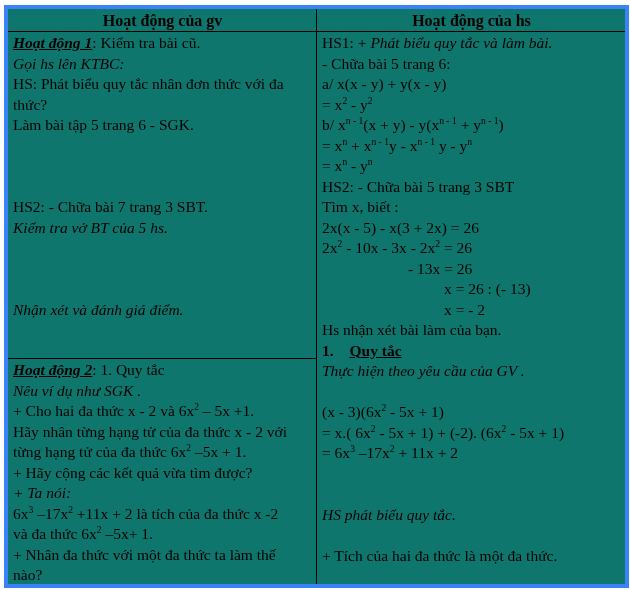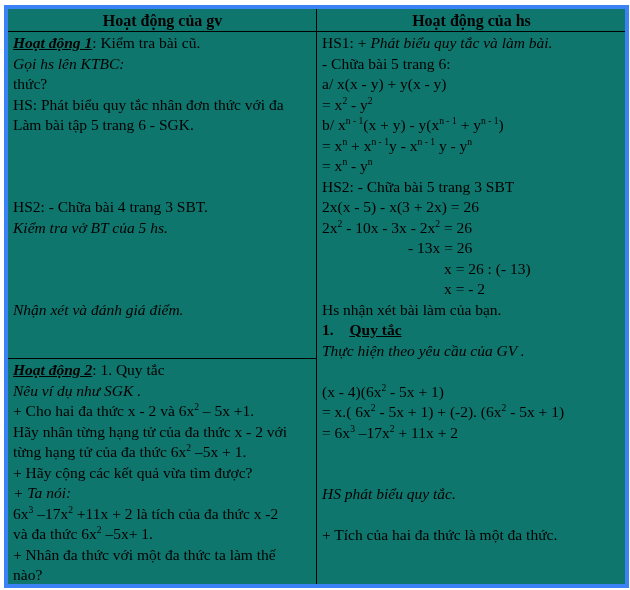--- a/index.html
+++ b/index.html
@@ -31,27 +31,27 @@
   <div class="table">
     <div class="cell hdr hdr-left">
       <span>Hoạt động của gv</span>
     </div>
     <div class="cell hdr hdr-right">
       <span>Hoạt động của hs</span>
     </div>
     <div class="cell gv1">
         <div class="tl"><span class="s-biu">Hoạt động 1</span><span>: Kiểm tra bài cũ.</span></div>
         <div class="tl"><span class="s-i">Gọi hs lên KTBC:</span></div>
+        <div class="tl"><span>HS: Phát biểu quy tắc nhân đơn thức với đa</span></div>
         <div class="tl"><span>thức?</span></div>
-        <div class="tl"><span>HS: Phát biểu quy tắc nhân đơn thức với đa</span></div>
         <div class="tl"><span> Làm bài tập 5 trang 6 - SGK.</span></div>
         <div class="tl">&nbsp;</div>
         <div class="tl">&nbsp;</div>
         <div class="tl">&nbsp;</div>
-        <div class="tl"><span>HS2: - Chữa bài 4 trang 3 SBT.</span></div>
+        <div class="tl"><span>HS2: - Chữa bài 7 trang 3 SBT.</span></div>
         <div class="tl"><span class="s-i">Kiểm tra vở BT của 5 hs.</span></div>
         <div class="tl">&nbsp;</div>
         <div class="tl">&nbsp;</div>
         <div class="tl">&nbsp;</div>
         <div class="tl"><span class="s-i">Nhận xét và đánh giá điểm.</span></div>
       </div>
     <div class="cell gv2">
         <div class="tl"><span class="s-biu">Hoạt động 2</span><span>: 1. Quy tắc</span></div>
         <div class="tl"><span class="s-i">Nêu ví dụ như SGK .</span></div>
         <div class="tl"><span> + Cho hai đa thức  x - 2 và 6x</span><span class="s-sup">2</span><span> – 5x +1.</span></div>
@@ -66,30 +66,31 @@
       </div>
     <div class="cell hs">
         <div class="tl"><span>HS1: + </span><span class="s-i">Phát biểu quy tắc và làm bài.</span></div>
         <div class="tl"><span>- Chữa bài 5 trang 6:</span></div>
         <div class="tl"><span>a/ x(x - y) + y(x - y)</span></div>
         <div class="tl"><span>= x</span><span class="s-sup">2</span><span> - y</span><span class="s-sup">2</span></div>
         <div class="tl"><span>b/ x</span><span class="s-sup">n - 1</span><span>(x + y) - y(x</span><span class="s-sup">n - 1</span><span> + y</span><span class="s-sup">n - 1</span><span>)</span></div>
         <div class="tl"><span>= x</span><span class="s-sup">n</span><span> + x</span><span class="s-sup">n - 1</span><span>y  - x</span><span class="s-sup">n - 1</span><span> y - y</span><span class="s-sup">n</span></div>
         <div class="tl"><span>= x</span><span class="s-sup">n</span><span> - y</span><span class="s-sup">n</span></div>
         <div class="tl"><span>HS2: - Chữa bài 5 trang 3 SBT</span></div>
+        <div class="tl"><span>Tìm x, biết :</span></div>
         <div class="tl"><span>2x(x - 5) - x(3 + 2x) = 26</span></div>
         <div class="tl"><span>2x</span><span class="s-sup">2</span><span> - 10x - 3x - 2x</span><span class="s-sup">2</span><span>  = 26</span></div>
         <div class="tl" style="padding-left: 86px;"><span>- 13x = 26</span></div>
         <div class="tl" style="padding-left: 122px;"><span>x = 26 : (- 13)</span></div>
         <div class="tl" style="padding-left: 122px;"><span>x = - 2</span></div>
         <div class="tl"><span>Hs nhận xét bài làm của bạn.</span></div>
         <div class="tl"><span class="s-b">1. </span><span class="s-bu">Quy tắc</span></div>
         <div class="tl"><span class="s-i">Thực hiện theo yêu cầu của GV .</span></div>
         <div class="tl">&nbsp;</div>
-        <div class="tl"><span>(x - 4)(6x</span><span class="s-sup">2</span><span> - 5x + 1)</span></div>
+        <div class="tl"><span>(x - 3)(6x</span><span class="s-sup">2</span><span> - 5x + 1)</span></div>
         <div class="tl"><span>= x.( 6x</span><span class="s-sup">2</span><span> - 5x + 1)  + (-2). (6x</span><span class="s-sup">2</span><span> - 5x + 1)</span></div>
         <div class="tl"><span>= 6x</span><span class="s-sup">3</span><span> –17x</span><span class="s-sup">2</span><span> + 11x + 2</span></div>
         <div class="tl">&nbsp;</div>
         <div class="tl">&nbsp;</div>
         <div class="tl"><span class="s-i"> HS phát biểu quy tắc.</span></div>
         <div class="tl">&nbsp;</div>
         <div class="tl"><span>+ Tích của hai đa thức là một đa thức.</span></div>
       </div>
   </div>
 </div>

